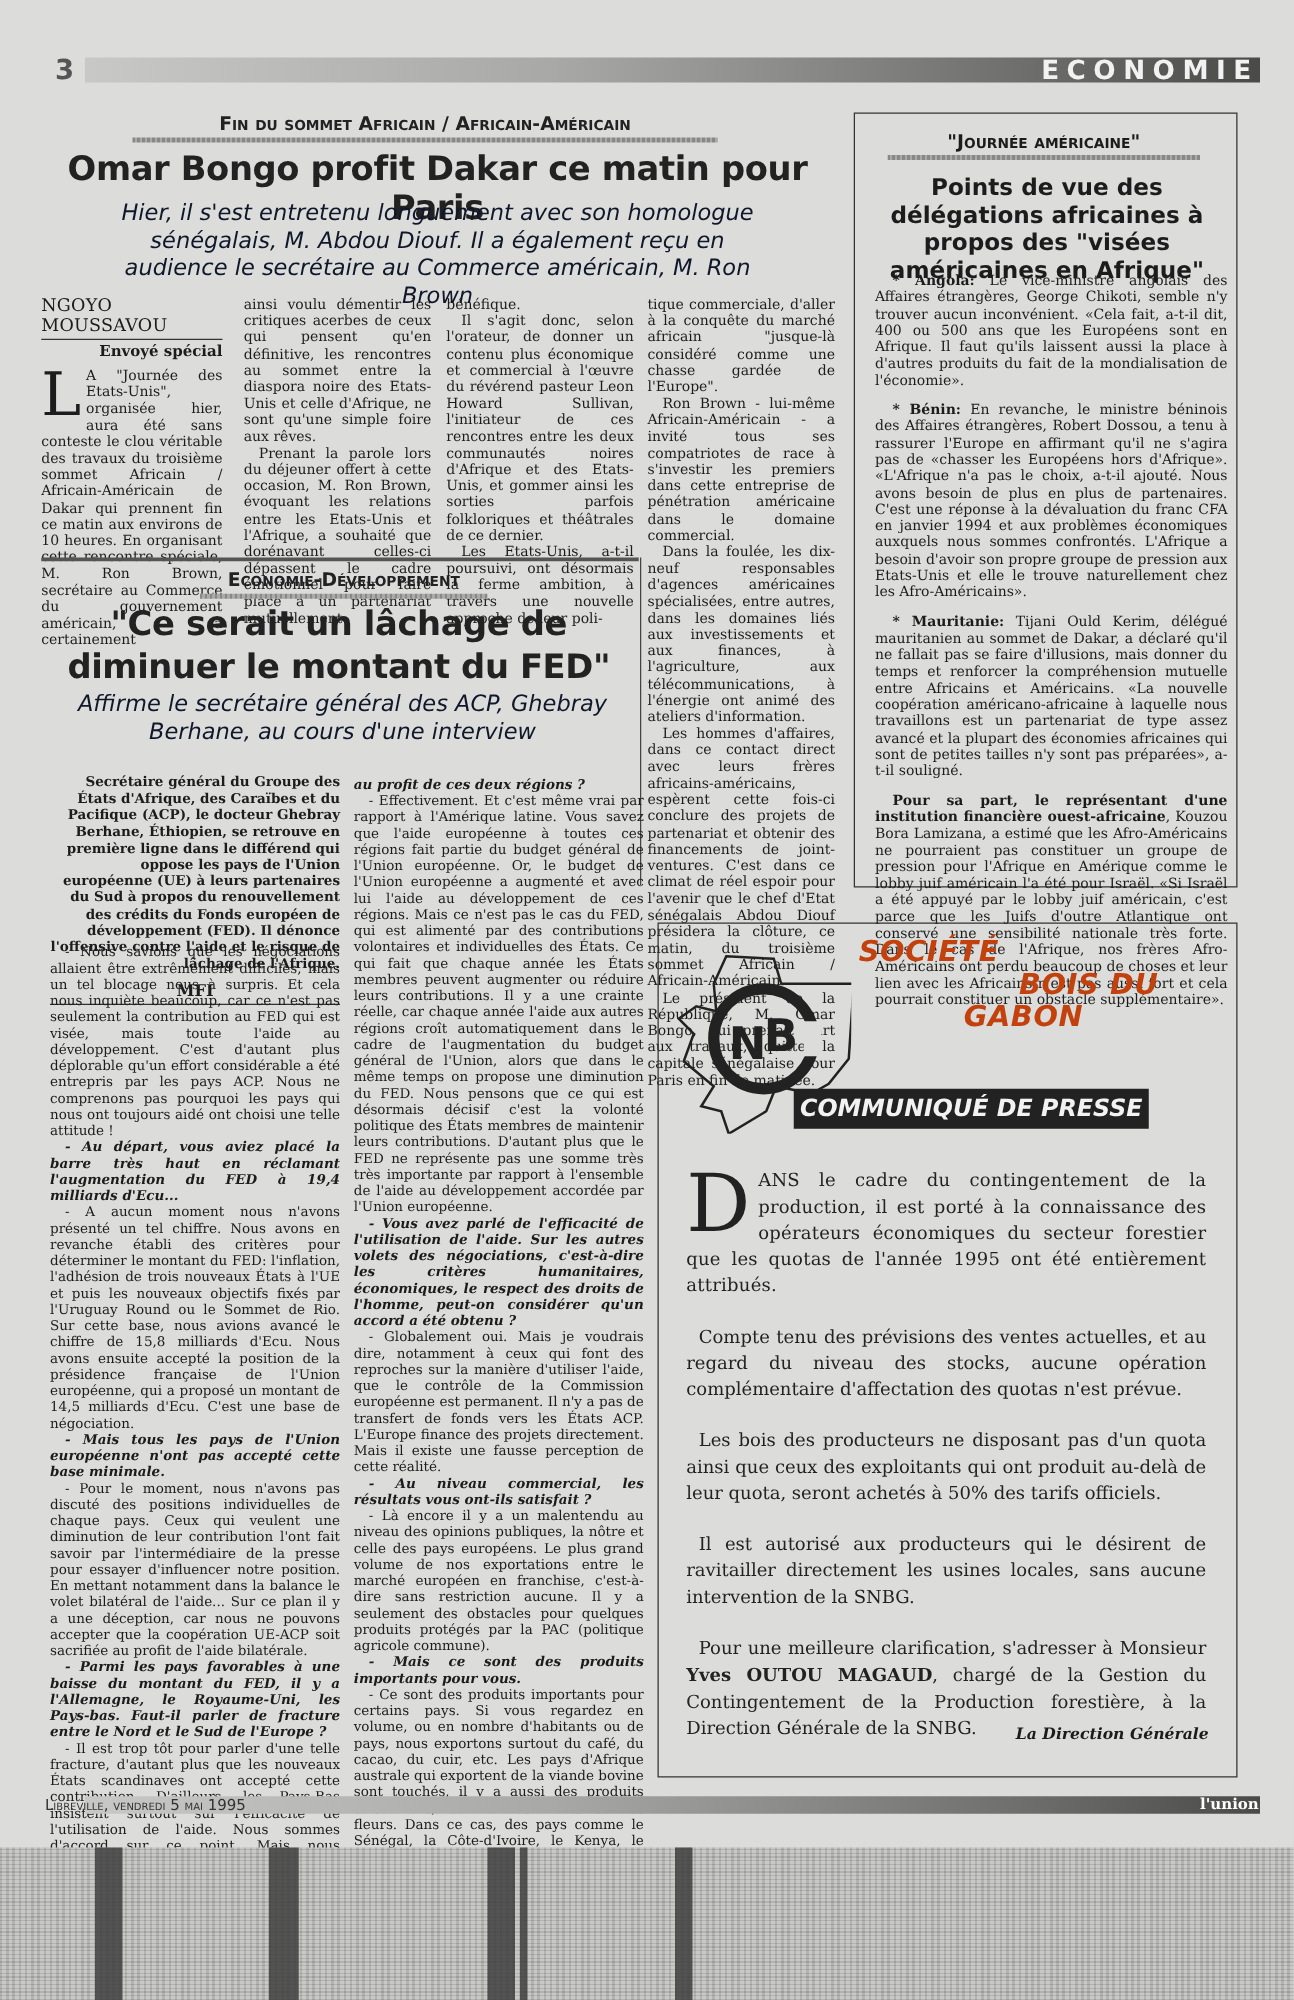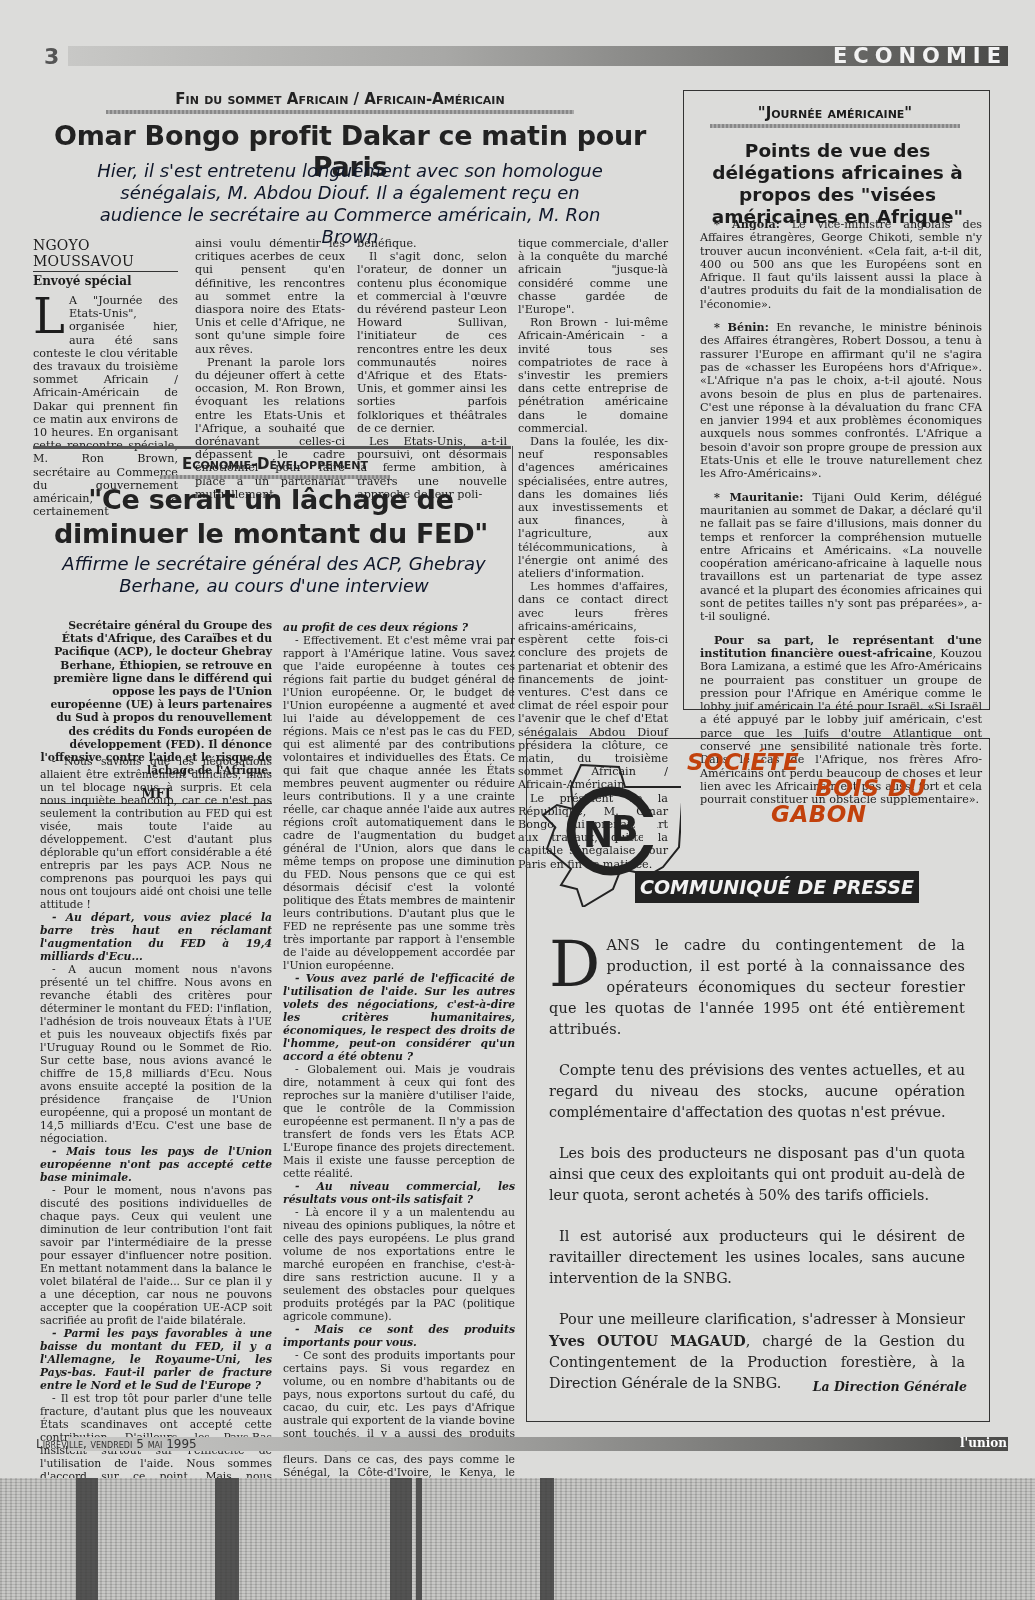--- a/index.html
+++ b/index.html
@@ -33,21 +33,21 @@
   }
   .kicker-rule { height: 4px; background: repeating-linear-gradient(90deg,#888 0 2px,#aaa 2px 4px); }
   .headline { font: bold 27px "DejaVu Sans", sans-serif; text-align: center; color: #222; letter-spacing: -0.3px; }
   .deck { font: italic 18px "DejaVu Sans", sans-serif; text-align: center; color:#0f172a; line-height: 22px; }
   .col { font-size: 11.2px; line-height: 13.2px; text-align: justify; hyphens: auto; }
   .col p { margin: 0; text-indent: 12px; }
   .col p.noind { text-indent: 0; }
   .q { font-weight: bold; font-style: italic; }
   .byline { font: 14px "DejaVu Serif", serif; font-weight: normal; letter-spacing: 0.2px; }
   .byline-rule { border-top: 1px solid #333; margin: 2px 0 2px; }
-  .role { font: bold 12px "DejaVu Serif", serif; text-align: left; }
+  .role { font: bold 12px "DejaVu Serif", serif; text-align: right; }
   .dropcap { float: left; font-size: 48px; line-height: 40px; margin: 2px 4px 0 0; font-family: "DejaVu Serif", serif; }
   .vrule { position:absolute; width:1px; background:#444; }
   .hrule { position:absolute; height:3px; background: #555; }
   .box { position:absolute; border: 1.5px solid #333; }
   .side-kicker { font: bold 15px "DejaVu Sans", sans-serif; text-align:center; font-variant: small-caps; }
   .side-head { font: bold 18.5px "DejaVu Sans", sans-serif; text-align:center; line-height: 22px; }
   .side-body { font-size: 11.2px; line-height: 13.3px; text-align: justify; }
   .side-body p { margin: 0 0 10px; text-indent: 14px; }
   .ad { font-family: "DejaVu Serif", serif; }
   .ad-title { font: italic 900 23px "DejaVu Sans", sans-serif; font-weight: bold; line-height: 26px; color:#c2410c; letter-spacing: 0.5px;}

